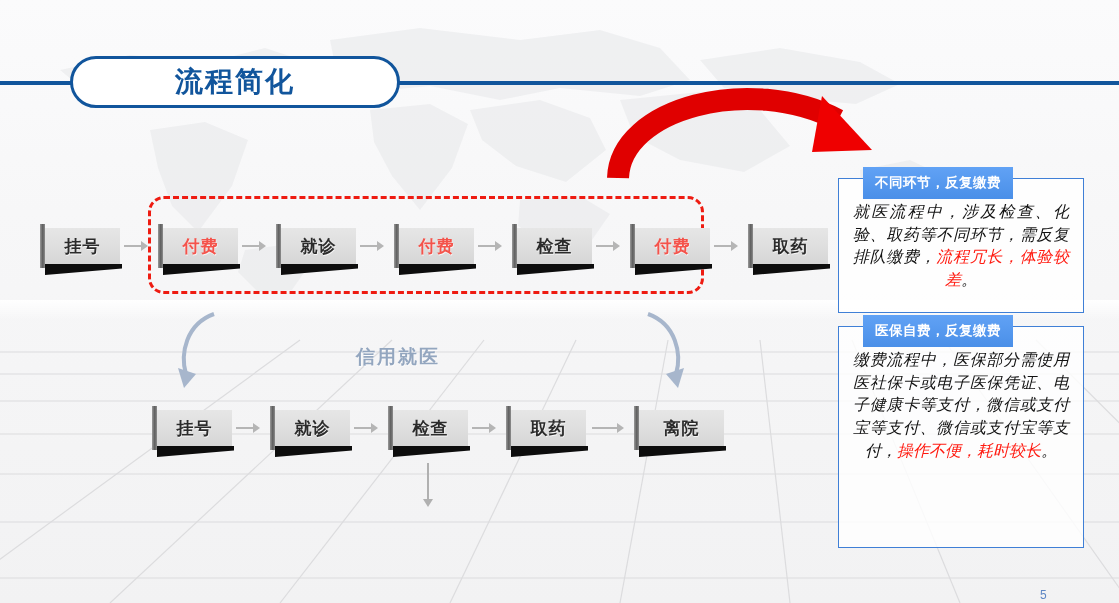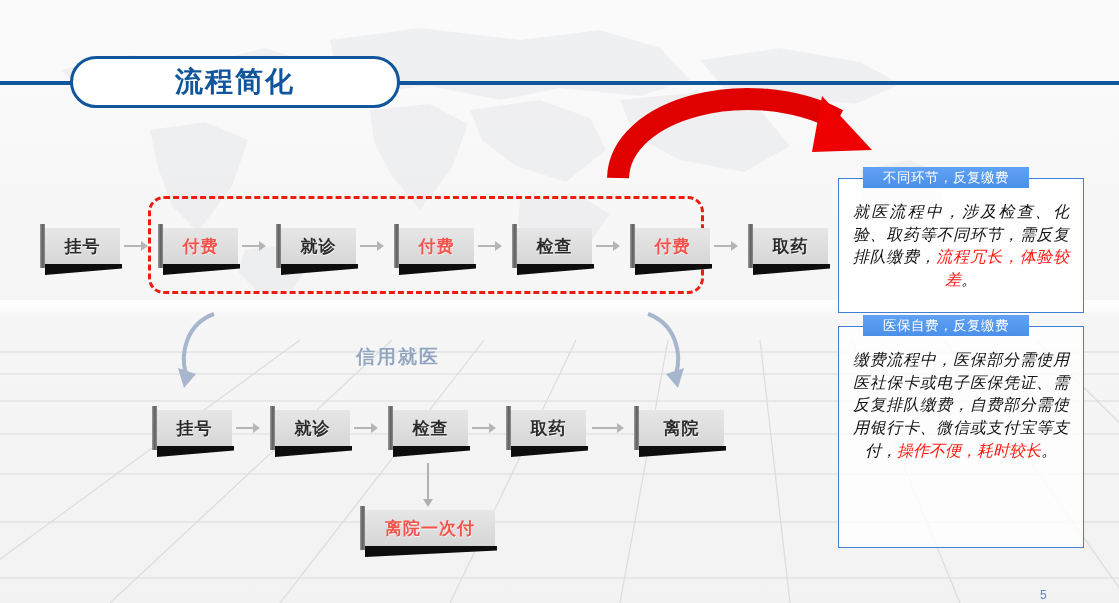--- a/index.html
+++ b/index.html
@@ -175,28 +175,28 @@
 
   
   .panel {
     position: absolute;
     background: rgba(255,255,255,0.82);
     border: 1px solid #3f7fd6;
   }
   .panel-head {
     position: absolute;
     top: -12px; left: 24px;
-    height: 21px;
-    padding: 0 20px;
+    height: 32px;
+    padding: 0 12px;
     display: flex;
     align-items: center;
     background: linear-gradient(180deg, #61a2f5 0%, #4a8fe8 100%);
     color: #ffffff;
     font-size: 13.5px;
-    font-weight: normal;
+    font-weight: bold;
     letter-spacing: 0.5px;
     white-space: nowrap;
   }
   .panel-body {
     padding: 22px 14px 10px 14px;
     font-size: 16px;
     line-height: 1.42;
     color: #121212;
     text-align: justify;
     text-align-last: center;
@@ -412,36 +412,30 @@
     <div class="face"></div>
     <div class="shadow"></div>
     <span class="label">离院</span>
   </div>
 
   <div class="arrow-d" style="left:422px; top:463px; height:44px;">
     <div class="shaft"></div>
     <div class="head"></div>
   </div>
 
-  <div class="node red" style="left:360px; top:510px; width:135px;">
-    <div class="bar"></div>
-    <div class="face"></div>
-    <div class="shadow"></div>
-    <span class="label">离院一次付</span>
-  </div>
 
   <div class="panel" style="left:838px; top:178px; width:246px; height:135px;">
     <div class="panel-head">不同环节，反复缴费</div>
     <div class="panel-body">
       <span>就医流程中，涉及检查、化验、取药等不同环节，需反复排队缴费，</span><span class="hl">流程冗长，体验较差</span><span>。</span>
     </div>
   </div>
 
   <div class="panel" style="left:838px; top:326px; width:246px; height:222px;">
     <div class="panel-head">医保自费，反复缴费</div>
     <div class="panel-body">
-      <span>缴费流程中，医保部分需使用医社保卡或电子医保凭证、需反复排队缴费，自费部分需使用银行卡、微信或支付宝等支付，</span><span class="hl">操作不便，耗时较长</span><span>。</span>
+      <span>缴费流程中，医保部分需使用医社保卡或电子医保凭证、电子健康卡等支付，微信或支付宝等支付、微信或支付宝等支付，</span><span class="hl">操作不便，耗时较长</span><span>。</span>
     </div>
   </div>
 
   <div class="pageno">5</div>
 
 </div>
 
 </body></html>

